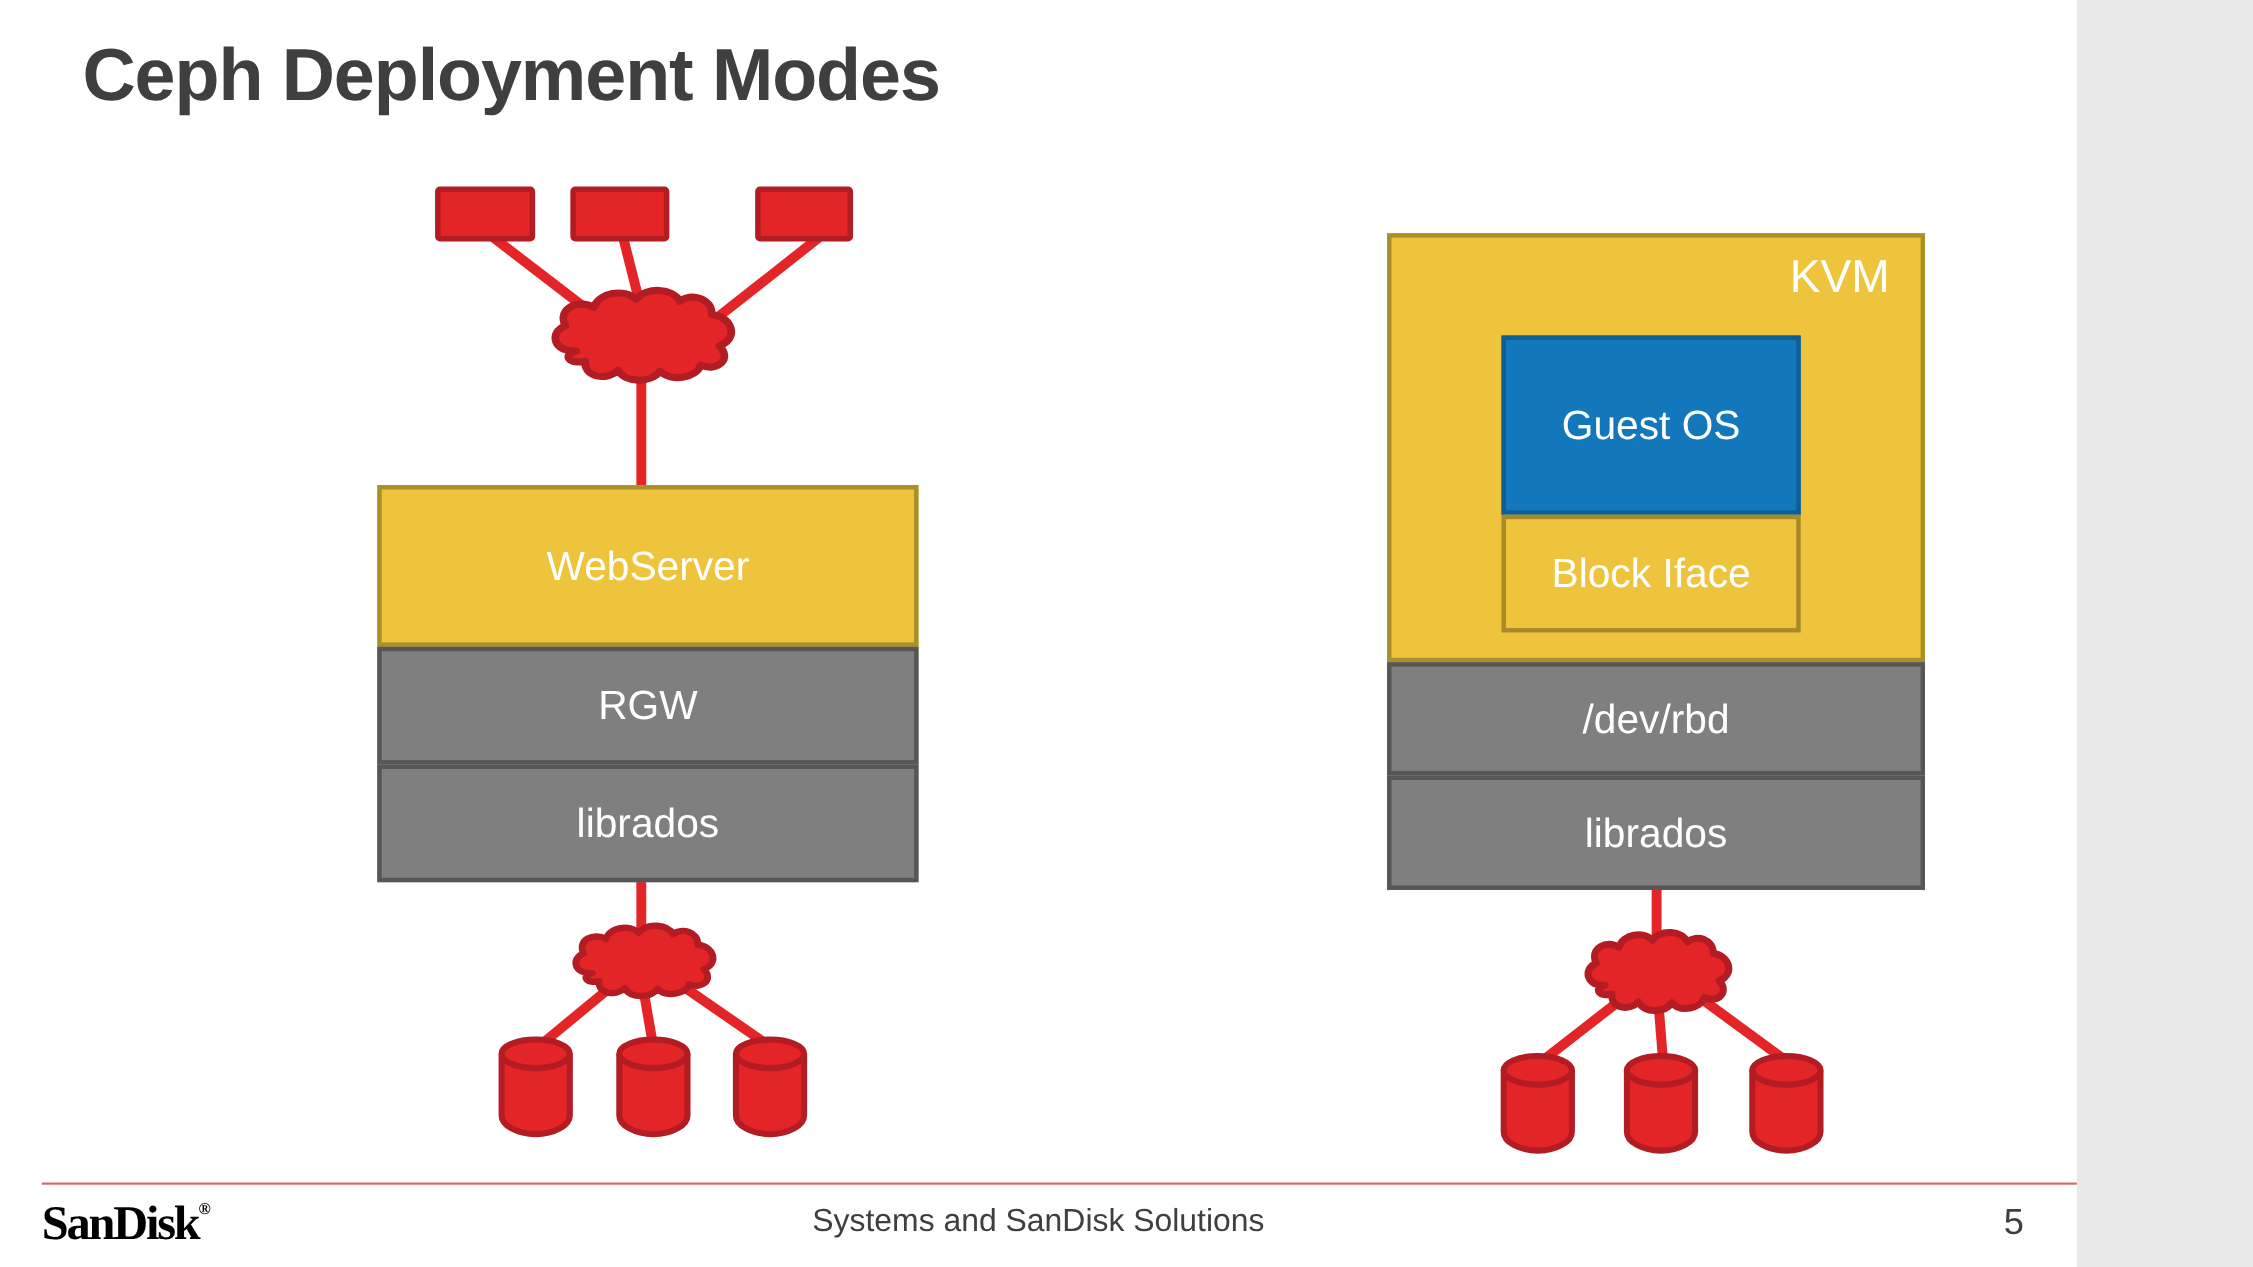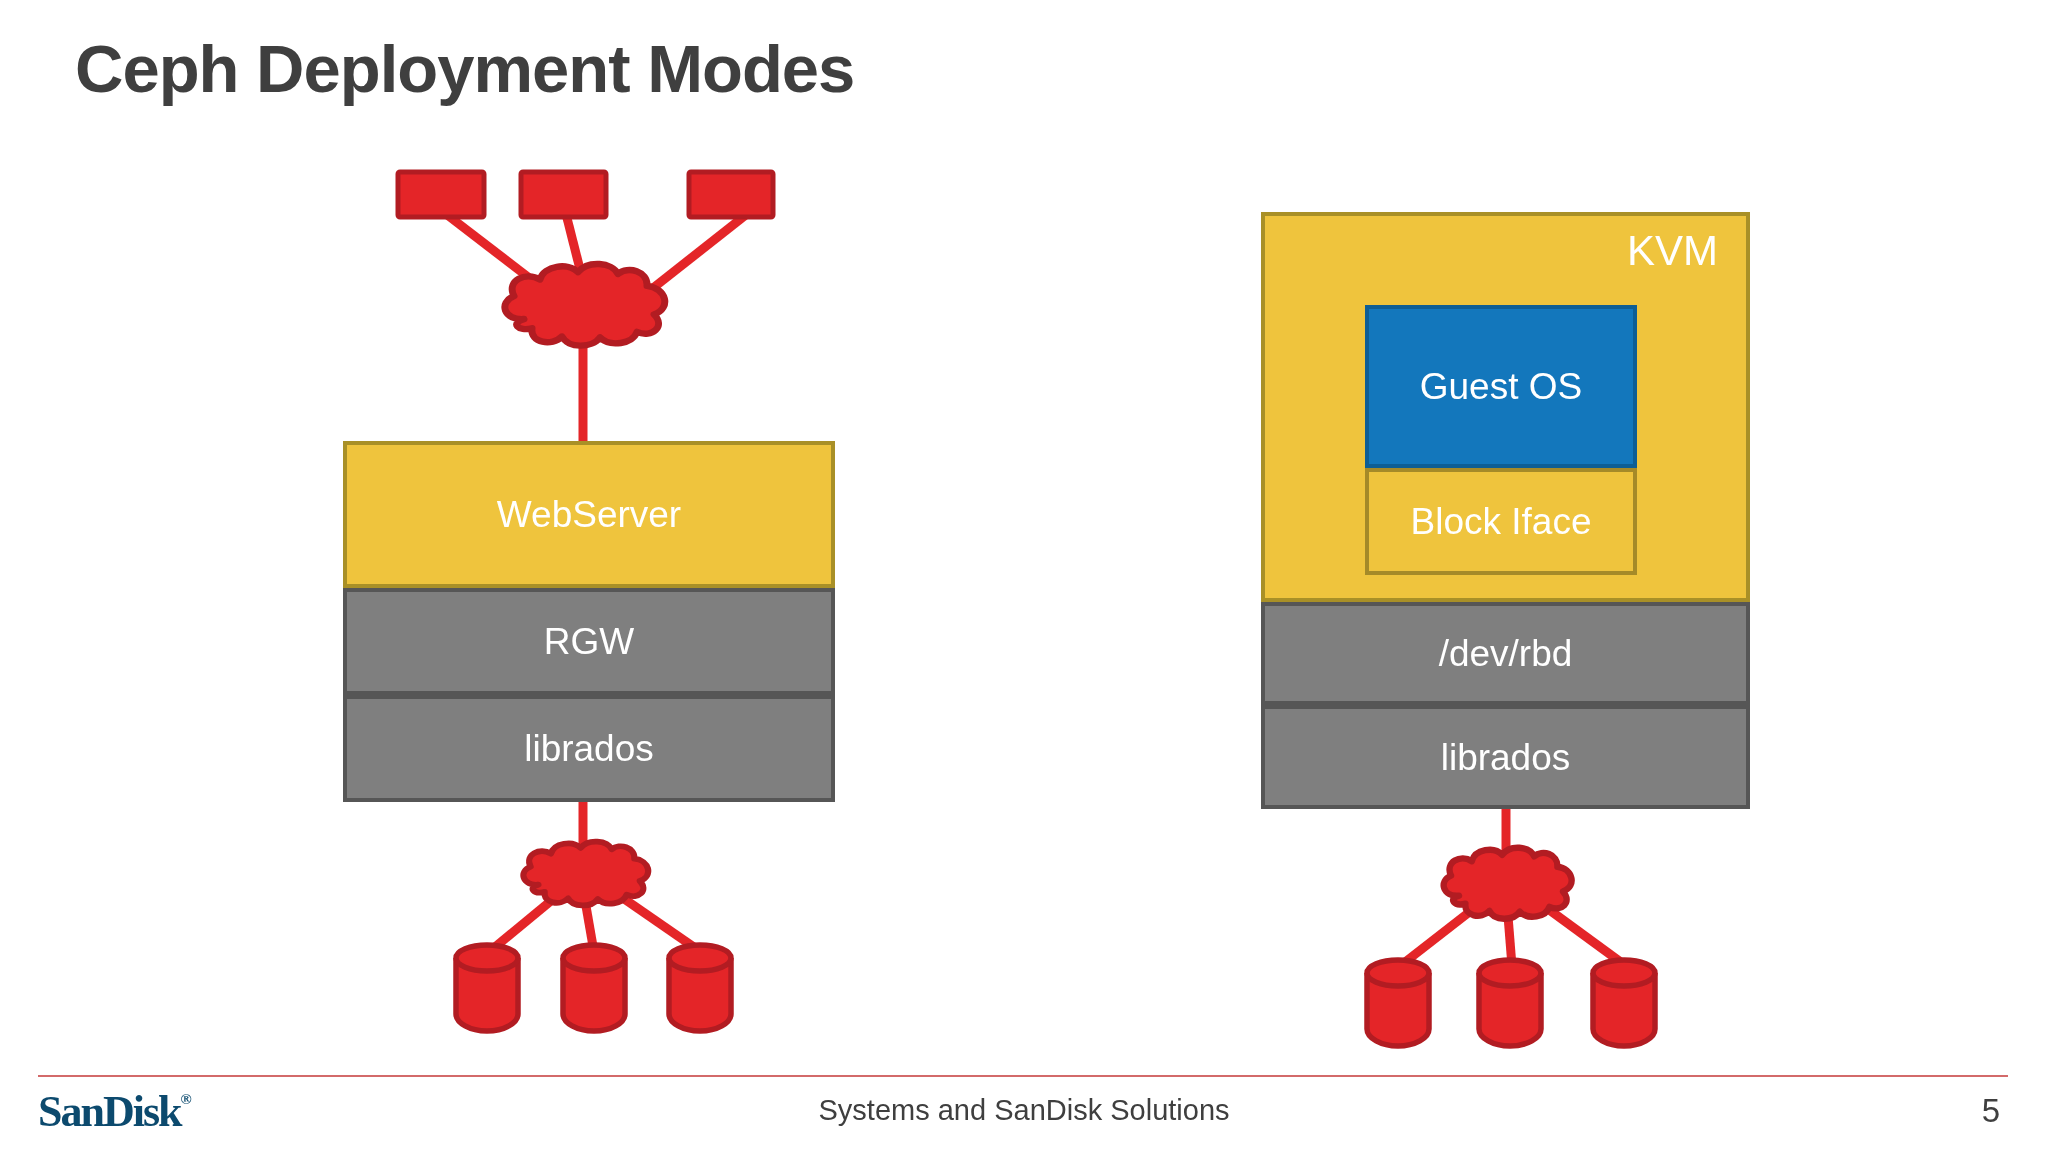--- a/index.html
+++ b/index.html
@@ -1,18 +1,18 @@
 <!DOCTYPE html>
 <html><head>
 <meta charset="utf-8">
 <style>
   html, body { margin: 0; padding: 0; background: #e9e9e9; }
   .slide {
     position: relative;
-    width: 2048px;
+    width: 1888px;
     height: 1152px;
     background: #ffffff;
     overflow: hidden;
     font-family: "Liberation Sans", sans-serif;
   }
   .title {
     position: absolute;
     left: 75px;
     top: 30px;
     margin: 0;
@@ -65,21 +65,21 @@
     width: 1970px; height: 2px;
     background: #d36a6a;
   }
   .brand {
     position: absolute;
     left: 38px; top: 1086px;
     font-family: "Liberation Serif", serif;
     font-weight: bold;
     font-size: 44px;
     letter-spacing: -2px;
-    color: #0c4a6e;
+    color: #000000;
     white-space: nowrap;
   }
   .brand sup {
     font-size: 15px;
     letter-spacing: 0;
     vertical-align: 22px;
   }
   .footer-center {
     position: absolute;
     left: 50%; top: 1094px;

